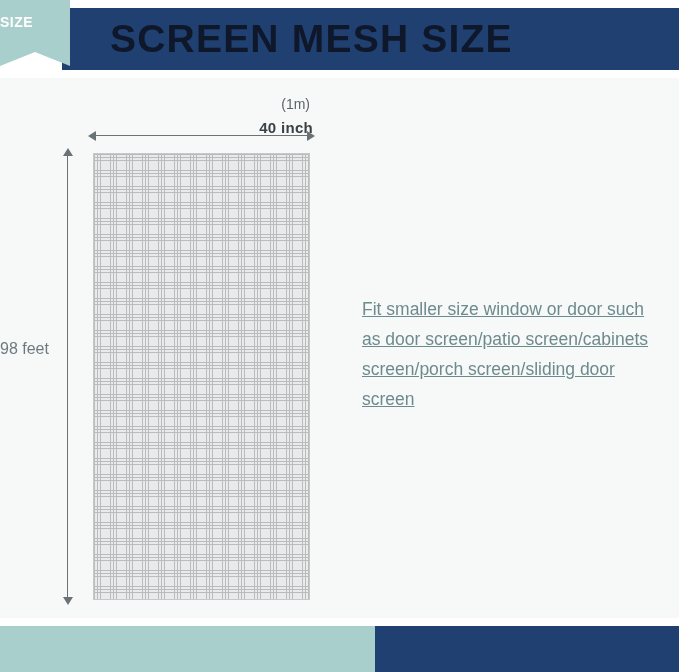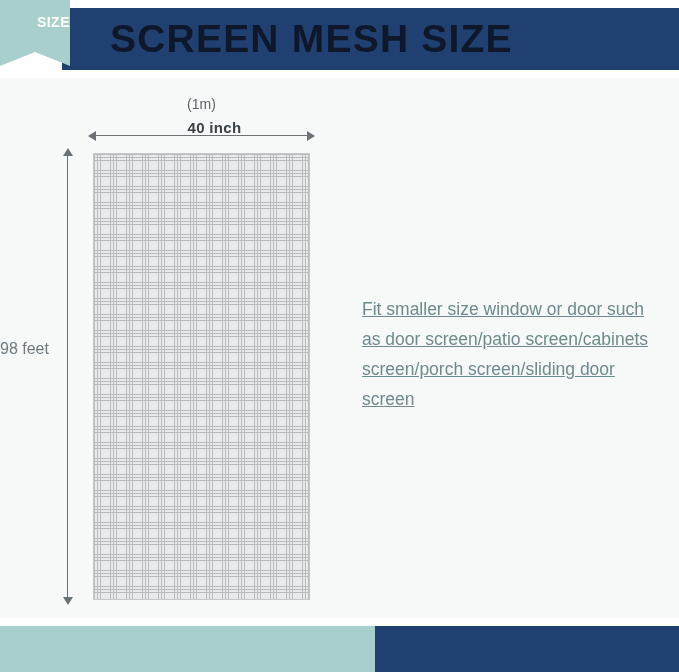--- a/index.html
+++ b/index.html
@@ -75,21 +75,21 @@
     width: 0;
     height: 0;
     border-right: 35px solid #a8cfcb;
     border-bottom: 14px solid transparent;
   }
   .ribbon-text {
     position: absolute;
     left: 0;
     top: 14px;
     width: 70px;
-    text-align: right;
+    text-align: left;
     color: #ffffff;
     font-size: 14px;
     font-weight: bold;
     letter-spacing: 0.5px;
   }
 
   
   .body-area {
     position: absolute;
     left: 0;
@@ -113,30 +113,30 @@
     border: 1px solid #c6c8ca;
     box-sizing: border-box;
   }
 
   
   .dim-top-label-m {
     position: absolute;
     left: 93px;
     top: 18px;
     width: 217px;
-    text-align: center;
+    text-align: right;
     color: #5b6468;
     font-size: 14px;
   }
   .dim-top-label-in {
     position: absolute;
-    left: 106px;
+    left: 96px;
     top: 41px;
     width: 217px;
-    text-align: center;
+    text-align: right;
     color: #3a4245;
     font-size: 15px;
     font-weight: bold;
     letter-spacing: 0.3px;
   }
   .arrow-h {
     position: absolute;
     left: 88px;
     top: 52px;
     width: 227px;

